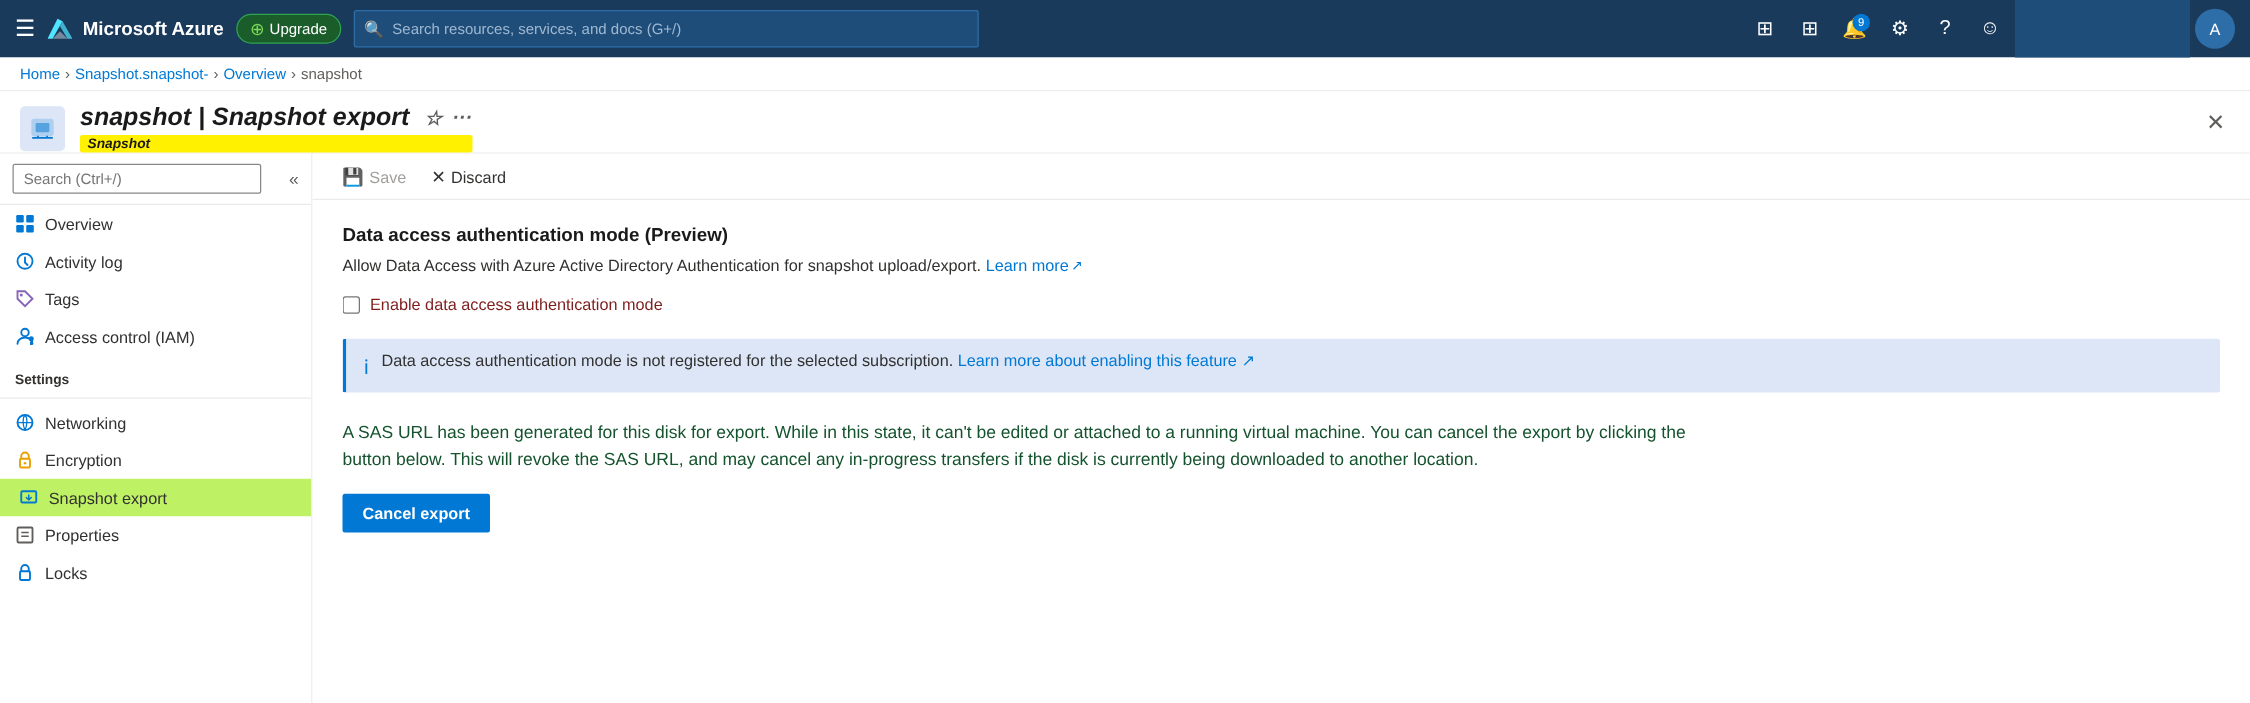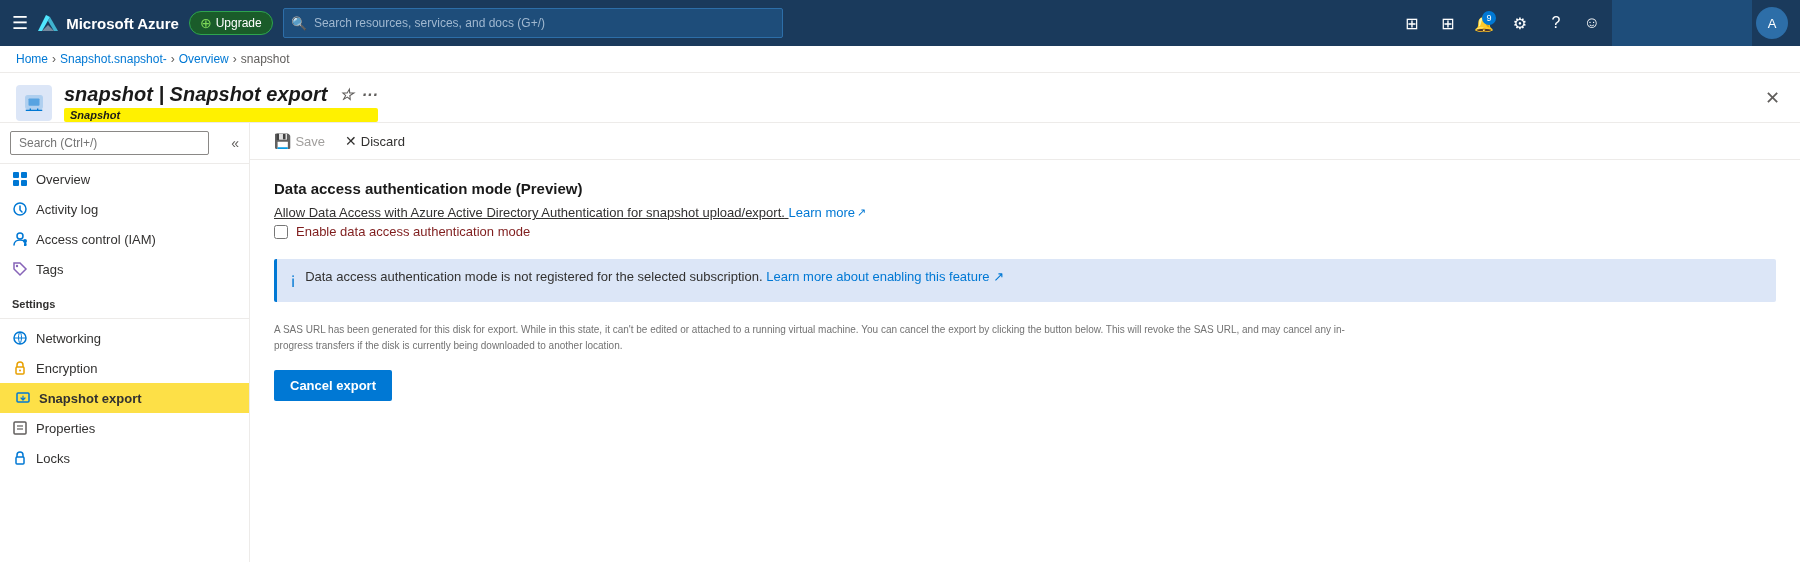--- a/index.html
+++ b/index.html
@@ -173,21 +173,21 @@
     }
     .sidebar-item {
       display: flex;
       align-items: center;
       padding: 7px 12px;
       gap: 8px;
       cursor: pointer;
       color: #323130;
       font-size: 13px;
     }
-    .sidebar-item.active { background: #fde047; font-weight: 700; }
+    .sidebar-item.active { background: #bef264; font-weight: 400; }
     .sidebar-item-icon { width: 16px; height: 16px; display: flex; align-items: center; justify-content: center; flex-shrink: 0; }
     .sidebar-section-header {
       padding: 14px 12px 4px 12px;
       font-size: 11px;
       font-weight: 700;
       color: #323130;
       text-transform: none;
     }
     .sidebar-divider { height: 1px; background: #edebe9; margin: 4px 0; }
 
@@ -218,22 +218,21 @@
 
     .section-title {
       font-size: 15px;
       font-weight: 600;
       color: #1a1a1a;
       margin-bottom: 8px;
     }
     .section-desc {
       font-size: 13px;
       color: #323130;
-      margin-bottom: 4px;
-      text-decoration: underline;
+      margin-bottom: 16px;
     }
     .learn-more-link {
       color: #0078d4;
       text-decoration: none;
       display: inline-flex;
       align-items: center;
       gap: 2px;
     }
     .ext-icon { font-size: 11px; }
 
@@ -256,22 +255,22 @@
       align-items: flex-start;
       gap: 10px;
       margin-bottom: 20px;
       border-radius: 2px;
     }
     .info-icon { color: #0078d4; font-size: 16px; flex-shrink: 0; margin-top: 1px; }
     .info-text { font-size: 13px; color: #323130; }
     .info-text a { color: #0078d4; text-decoration: none; }
 
     .export-description {
-      font-size: 10px;
-      color: #737373;
+      font-size: 14px;
+      color: #14532d;
       margin-bottom: 16px;
       line-height: 1.6;
       max-width: 1100px;
     }
 
     .cancel-export-btn {
       background: #0078d4;
       color: white;
       border: none;
       padding: 8px 16px;
@@ -380,37 +379,37 @@
             <circle cx="8" cy="8" r="6" stroke="#0078d4" stroke-width="1.5"></circle>
             <path d="M8 5v4l2 2" stroke="#0078d4" stroke-width="1.5" stroke-linecap="round"></path>
           </svg>
       </span>
       <span>Activity log</span>
     </div>
 
     <div class="sidebar-item">
       <span class="sidebar-item-icon">
         <svg width="16" height="16" viewBox="0 0 16 16" fill="none">
+            <path d="M2 2h6l6 6-6 6-6-6V2z" stroke="#8764b8" stroke-width="1.5"></path>
+            <circle cx="5" cy="5" r="1.2" fill="#8764b8"></circle>
+          </svg>
+      </span>
+      <span>Tags</span>
+    </div>
+
+    <div class="sidebar-item">
+      <span class="sidebar-item-icon">
+        <svg width="16" height="16" viewBox="0 0 16 16" fill="none">
             <circle cx="8" cy="5" r="3" stroke="#0078d4" stroke-width="1.5"></circle>
             <path d="M2 14c0-3 2.7-5 6-5s6 2 6 5" stroke="#0078d4" stroke-width="1.5" stroke-linecap="round"></path>
             <circle cx="13" cy="10" r="2" fill="#0078d4"></circle>
             <rect x="12" y="12" width="2" height="3" rx="0.5" fill="#0078d4"></rect>
           </svg>
       </span>
       <span>Access control (IAM)</span>
-    </div>
-
-    <div class="sidebar-item">
-      <span class="sidebar-item-icon">
-        <svg width="16" height="16" viewBox="0 0 16 16" fill="none">
-            <path d="M2 2h6l6 6-6 6-6-6V2z" stroke="#8764b8" stroke-width="1.5"></path>
-            <circle cx="5" cy="5" r="1.2" fill="#8764b8"></circle>
-          </svg>
-      </span>
-      <span>Tags</span>
     </div>
 
     <div class="sidebar-section-header">Settings</div>
     <div class="sidebar-divider"></div>
 
     <div class="sidebar-item">
       <span class="sidebar-item-icon">
         <svg width="16" height="16" viewBox="0 0 16 16" fill="none">
             <circle cx="8" cy="8" r="6" stroke="#0078d4" stroke-width="1.5"></circle>
             <path d="M2 8h12M8 2c-2 2-2 8 0 12M8 2c2 2 2 8 0 12" stroke="#0078d4" stroke-width="1"></path>

